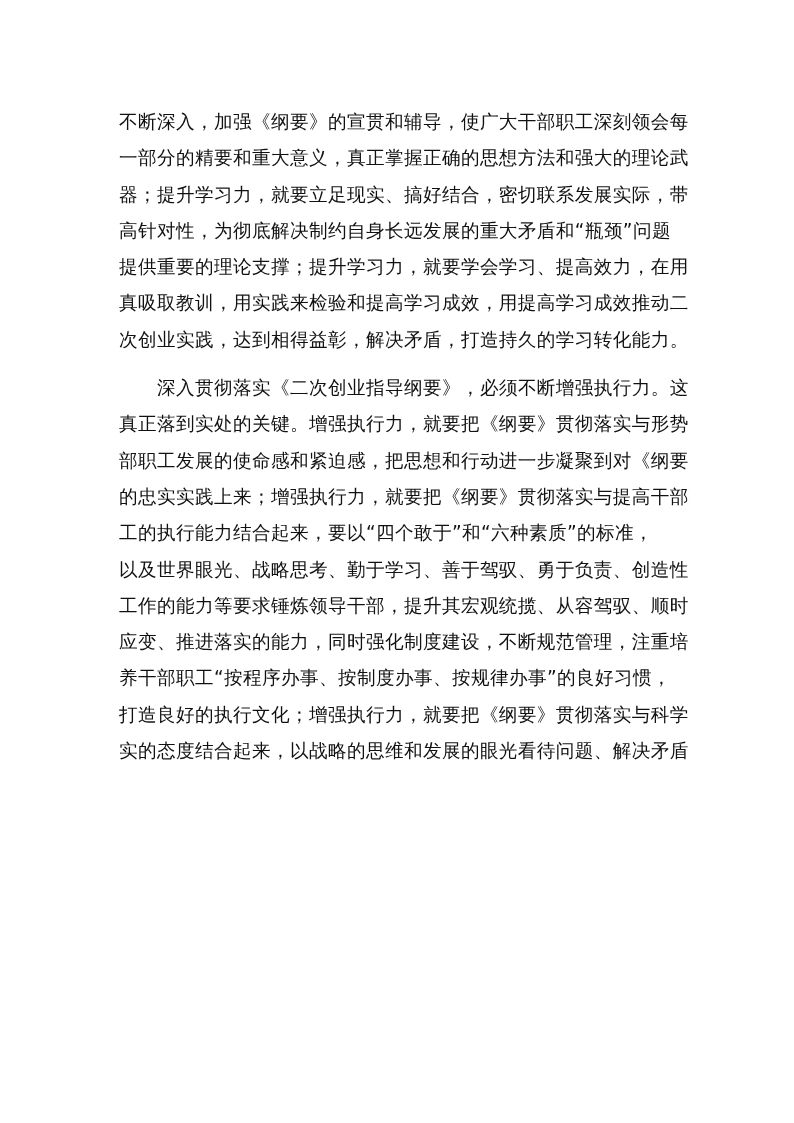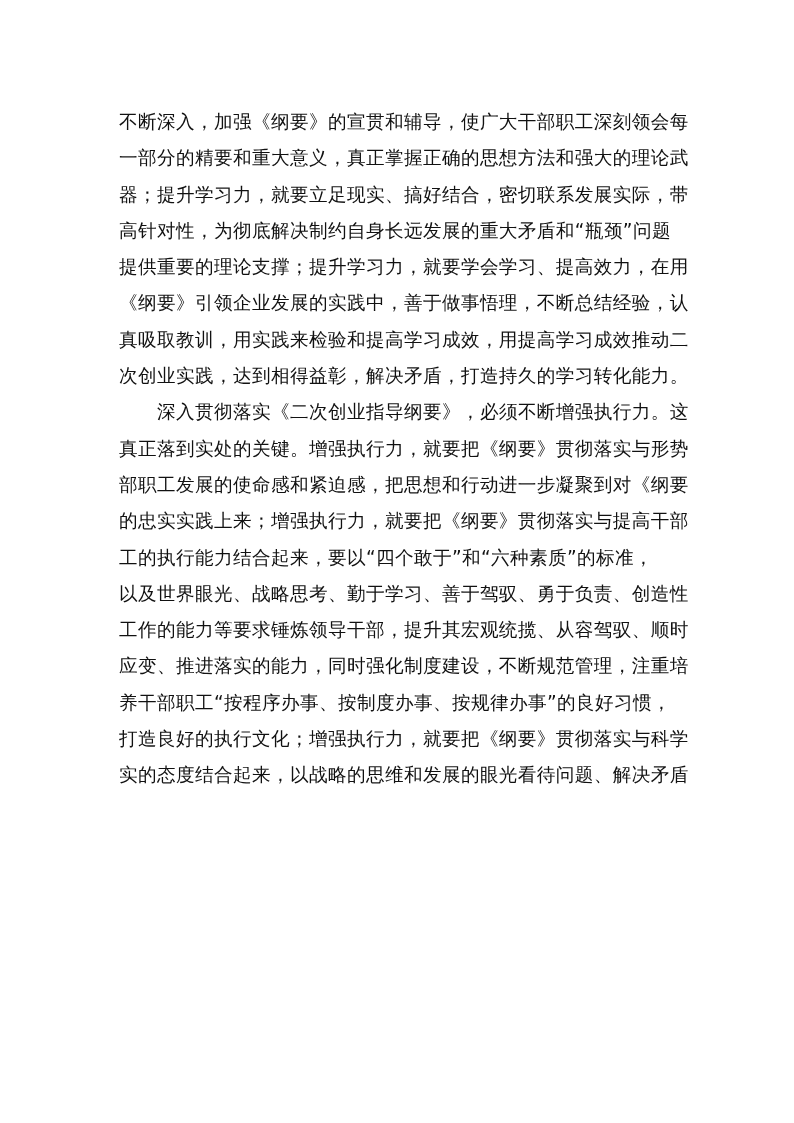--- a/index.html
+++ b/index.html
@@ -33,34 +33,34 @@
     }
     .line {
       display: block;
       height: 36.3px;
       line-height: 36.3px;
       white-space: nowrap;
       overflow: hidden;
     }
     .line.indent {
       padding-left: 38px;
+      margin-top: 12px;
     }
   </style>
 </head>
 <body>
 
 <div class="page">
   <div class="text-block">
     <div>
       <span class="line">不断深入，加强《纲要》的宣贯和辅导，使广大干部职工深刻领会每</span>
       <span class="line">一部分的精要和重大意义，真正掌握正确的思想方法和强大的理论武</span>
       <span class="line">器；提升学习力，就要立足现实、搞好结合，密切联系发展实际，带着</span>
       <span class="line">高针对性，为彻底解决制约自身长远发展的重大矛盾和“瓶颈”问题</span>
       <span class="line">提供重要的理论支撑；提升学习力，就要学会学习、提高效力，在用</span>
-      <span class="line">《纲要》引领企业发展的实践中，善于做事悟理，不断总结经验，认</span>
       <span class="line">真吸取教训，用实践来检验和提高学习成效，用提高学习成效推动二</span>
       <span class="line">次创业实践，达到相得益彰，解决矛盾，打造持久的学习转化能力。</span>
     </div>
     <div>
       <span class="line indent">深入贯彻落实《二次创业指导纲要》，必须不断增强执行力。这</span>
       <span class="line">真正落到实处的关键。增强执行力，就要把《纲要》贯彻落实与形势</span>
       <span class="line">部职工发展的使命感和紧迫感，把思想和行动进一步凝聚到对《纲要》</span>
       <span class="line">的忠实实践上来；增强执行力，就要把《纲要》贯彻落实与提高干部职</span>
       <span class="line">工的执行能力结合起来，要以“四个敢于”和“六种素质”的标准，</span>
       <span class="line">以及世界眼光、战略思考、勤于学习、善于驾驭、勇于负责、创造性</span>

